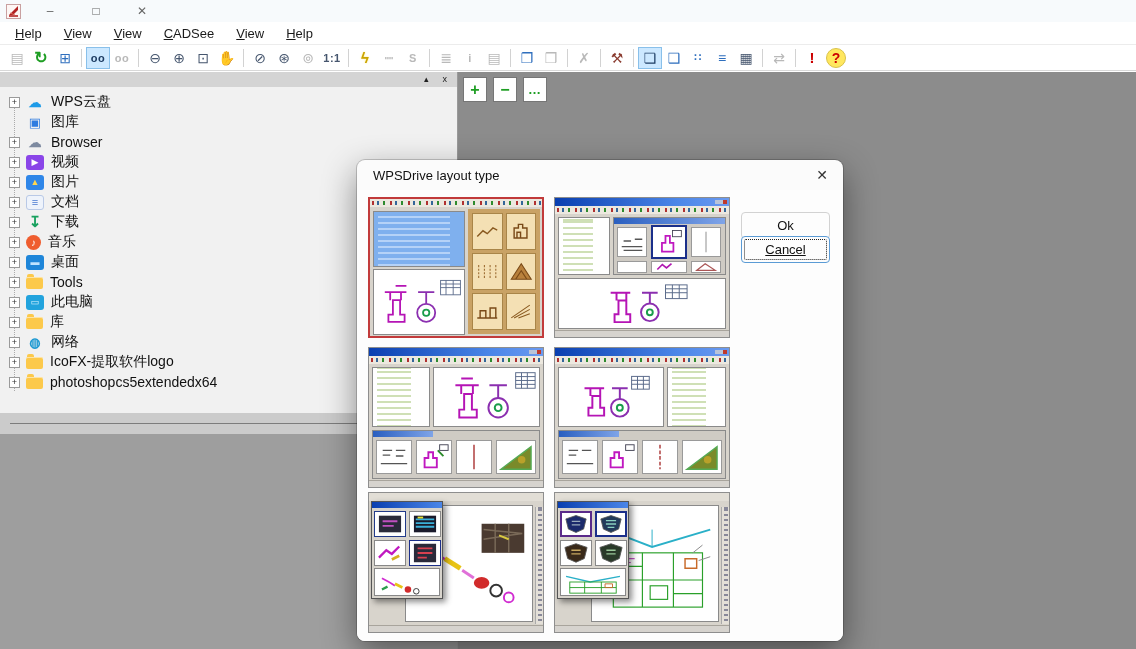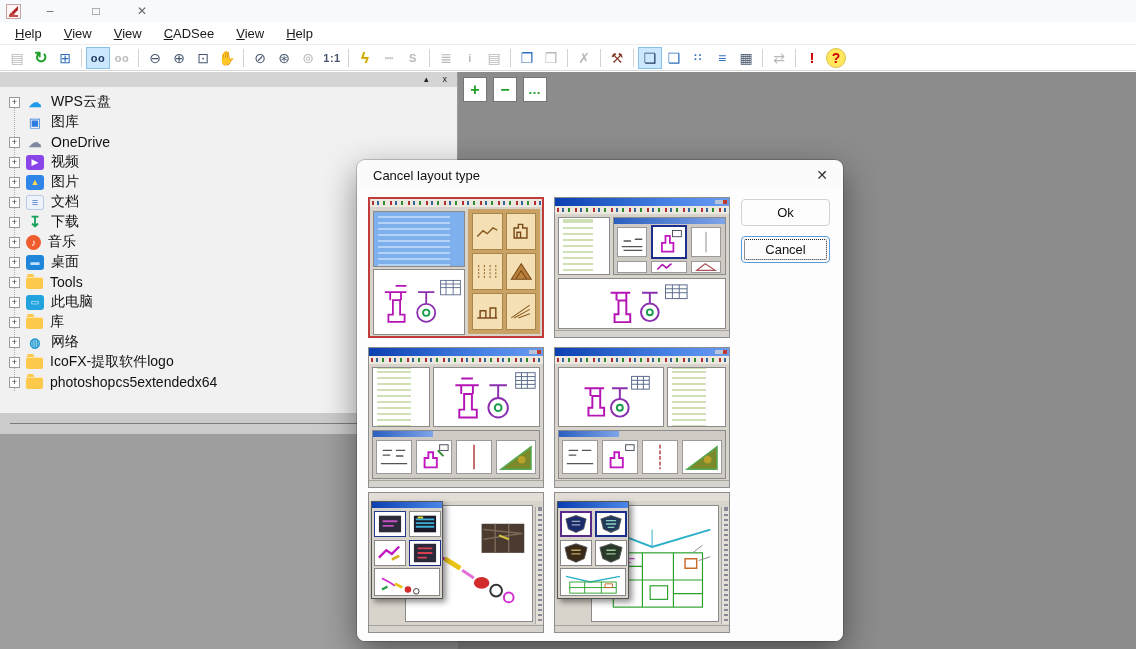--- a/index.html
+++ b/index.html
@@ -64,22 +64,22 @@
   .dlg-title { height:30px; display:flex; align-items:center; justify-content:space-between; padding:0 15px 0 16px; font-size:13px; color:#111; }
   .dlg-close { font-size:14px; color:#333; }
   .dlg-body { position:absolute; top:30px; left:0; right:0; bottom:0; background:#fdfdfd; border-radius:0 0 8px 8px; }
 
   .thumb { position:absolute; width:176px; height:141px; border:1px solid #8e8e8e; background:#d8d4cc; overflow:hidden; }
   .thumb.selected { border:2px solid #c23b3b; }
   .t-c1 { left:11px; } .t-c2 { left:197px; }
   .t-r1 { top:7px; } .t-r2 { top:157px; } .t-r3 { top:302px; }
 
   .btn { position:absolute; left:384px; width:89px; height:27px; display:flex; align-items:center; justify-content:center; font-size:13px; color:#111; background:#fdfdfd; border:1px solid #d2d2d2; border-radius:4px; }
-  .btn-ok { top:9px; }
-  .btn-cancel { top:46px; border:1px solid #5b9bd5; position:absolute; }
+  .btn-ok { top:22px; }
+  .btn-cancel { top:46px; border:1px solid #5b9bd5; position:absolute;text-decoration:underline; }
   .btn-cancel::after { content:""; position:absolute; inset:2px; border:1px dotted #222; border-radius:2px; }
 
   
   .t-cap { position:absolute; left:0; top:0; right:0; height:8px; background:linear-gradient(90deg,#0a3fb0,#4b86e8 70%,#6b9af0); }
   .t-cap::after { content:""; position:absolute; right:2px; top:2px; width:12px; height:4px; background:linear-gradient(90deg,#b8c4d8 0 8px,#c0392b 8px); }
   .t-bar { position:absolute; left:0; right:0; height:8px; background:#ece8df; background-image:repeating-linear-gradient(90deg,#b03030 0 2px,transparent 2px 5px,#336699 5px 7px,transparent 7px 11px,#2e8b2e 11px 13px,transparent 13px 18px); background-size:100% 4px; background-repeat:no-repeat; background-position:2px 2px; }
   .t-status { position:absolute; left:0; right:0; bottom:0; height:7px; background:#d6d3ce; border-top:1px solid #a8a49c; }
   .mini-pane { position:absolute; background:#fff; border:1px solid #8a8a8a; }
   .mini-tree { background-image:repeating-linear-gradient(180deg,#cfe0b6 0 2px,transparent 2px 6px); background-position:4px 3px; background-size:60% 100%; background-repeat:repeat-y; }
   .mini-tree-blue { background:#7fb0ee; background-image:repeating-linear-gradient(180deg,#b5d2f7 0 2px,transparent 2px 6px); background-position:4px 4px; background-size:80% 100%; background-repeat:repeat-y; }
@@ -230,21 +230,21 @@
 
             <div class="trow noexpand">
               <span class="expbox">+</span>
               <span class="ticon" style="color:#2f7ce0">▣</span>
               <span class="tlabel">图库</span>
             </div>
 
             <div class="trow">
               <span class="expbox">+</span>
               <span class="ticon" style="color:#7d8aa0;font-weight:bold">☁</span>
-              <span class="tlabel">OneDrive</span>
+              <span class="tlabel">Browser</span>
             </div>
 
             <div class="trow">
               <span class="expbox">+</span>
               <span class="ticon" style="background:#8a45e8;color:#fff;font-size:9px">▶</span>
               <span class="tlabel">视频</span>
             </div>
 
             <div class="trow">
               <span class="expbox">+</span>
@@ -326,21 +326,21 @@
             <span class="addr-btn">−</span>
 
             <span class="addr-btn">…</span>
           </div>
       </div>
     </div>
   </div>
 
   <div class="dialog">
     <div class="dlg-title">
-      <span>Cancel layout type</span>
+      <span>WPSDrive layout type</span>
       <span class="dlg-close">✕</span>
     </div>
     <div class="dlg-body">
 
       <div class="thumb t-c1 t-r1 selected">
         <div class="t-bar" style="top:0"></div>
         <div class="mini-pane mini-tree-blue" style="left:3px;top:12px;width:92px;height:56px"></div>
         <div class="mini-pane" style="left:3px;top:70px;width:92px;height:66px">
           <svg class="cad" viewBox="0 0 100 60">
               <g stroke="#b514b5" fill="none" stroke-width="2">

